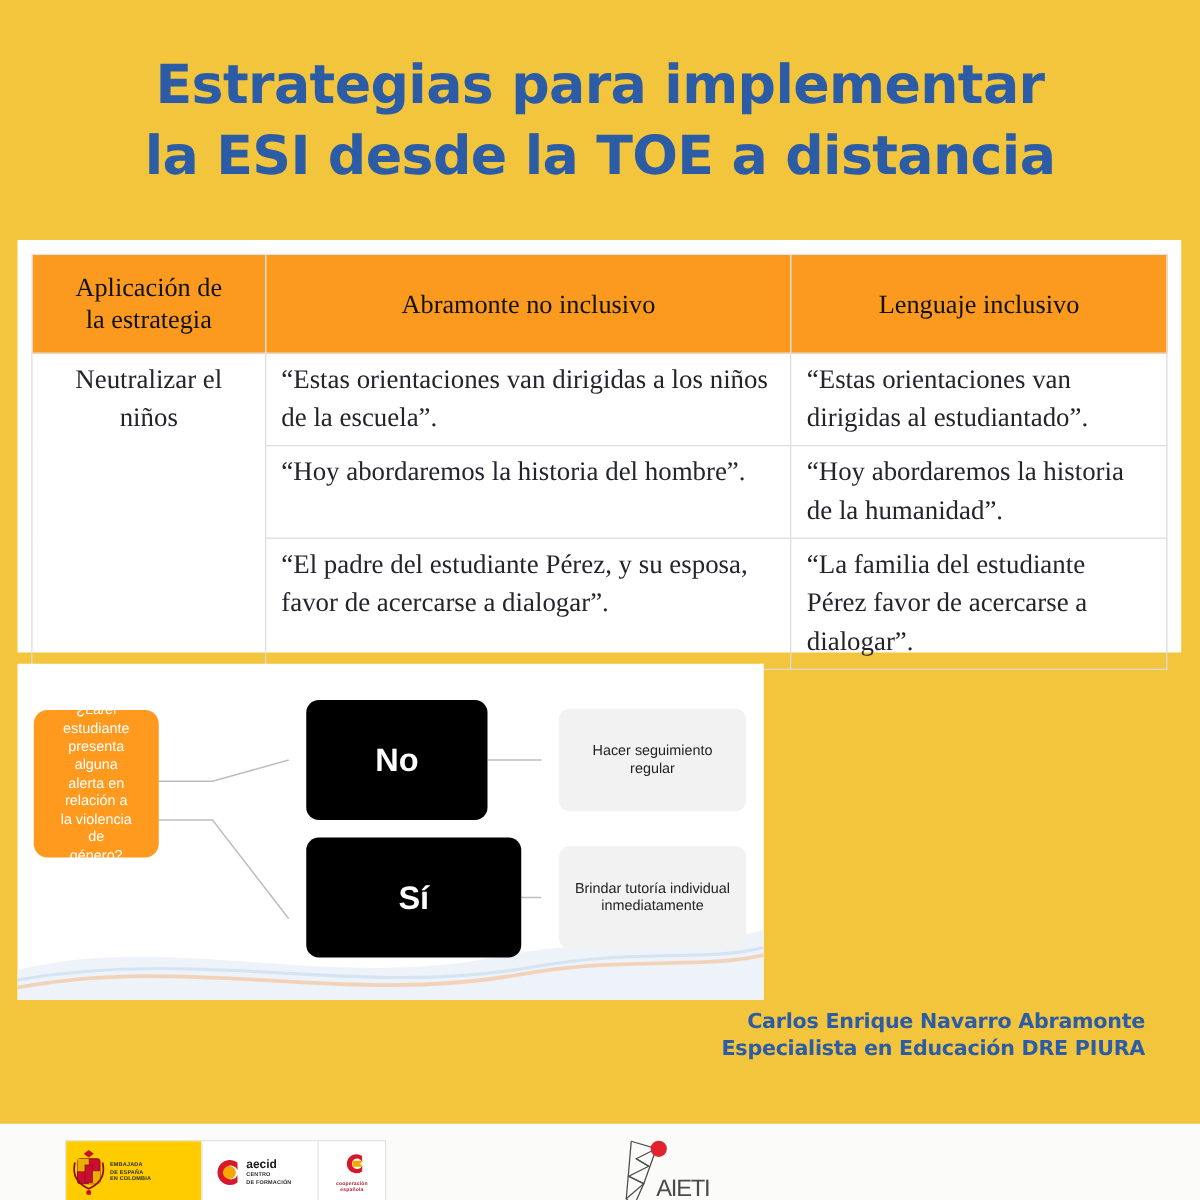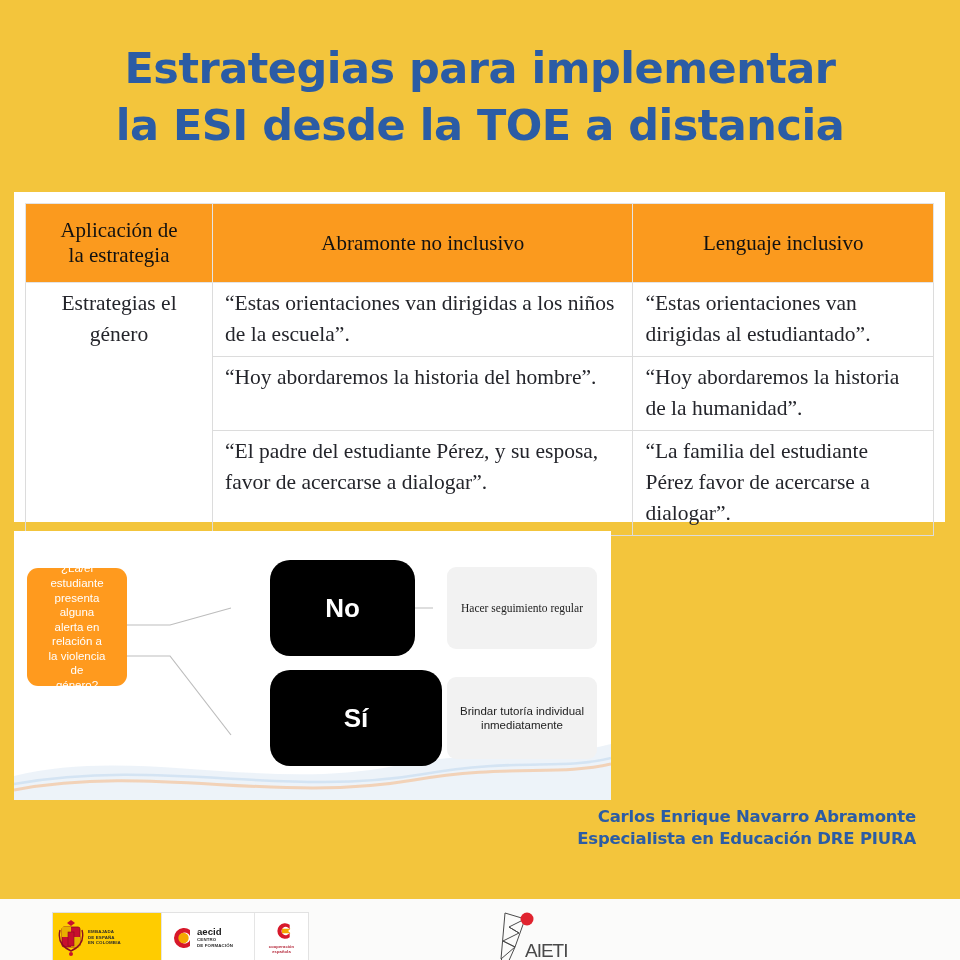--- a/index.html
+++ b/index.html
@@ -84,33 +84,32 @@
     box-sizing:border-box;
   }
   #question-node{
     left:27px;top:568px;width:100px;height:118px;
     background:#FF9A1E;border-radius:11px;
     color:#ffffff;font-size:11.5px;line-height:14.6px;
     padding:4px 21px;
     z-index:3;
   }
   .decision-node{
-    background:#000000;border-radius:20px;
+    background:#000000;border-radius:10px;
     color:#ffffff;font-weight:bold;font-size:26px;
     z-index:3;
-    margin-left:25px;
   }
   #node-no{left:245px;top:560px;width:145px;height:96px;}
   #node-si{left:245px;top:670px;width:172px;height:96px;}
   .outcome-node{
     background:#F2F2F2;border-radius:9px;
     color:#222;font-size:11.5px;line-height:14.5px;
     padding:4px 8px;z-index:3;
   }
-  #node-seg{left:447px;top:567px;width:150px;height:82px;font-family:Liberation Serif, serif;}
+  #node-seg{left:447px;top:567px;width:150px;height:82px;}
   #node-tut{left:447px;top:677px;width:150px;height:82px;}
   #connector-svg{position:absolute;left:0;top:531px;width:611px;height:269px;z-index:2;}
 
   
   #credits{
     position:absolute;right:44px;top:806px;
     text-align:right;
     color:#2B5CA5;
     font-family:"DejaVu Sans",sans-serif;
     font-weight:bold;font-size:16.5px;line-height:22px;
@@ -187,21 +186,21 @@
         <th>
           <div>Aplicación de</div>
           <div>la estrategia</div>
         </th>
         <th>Abramonte no inclusivo</th>
         <th>Lenguaje inclusivo</th>
       </tr>
     </thead>
     <tbody>
       <tr>
-        <td class="cat-cell" rowspan="3">Estrategias el género</td>
+        <td class="cat-cell" rowspan="3">Neutralizar el niños</td>
         <td>“Estas orientaciones van dirigidas a los niños de la escuela”.</td>
         <td>“Estas orientaciones van dirigidas al estudiantado”.</td>
       </tr>
       <tr>
         <td>“Hoy abordaremos la historia del hombre”.</td>
         <td>“Hoy abordaremos la historia de la humanidad”.</td>
       </tr>
       <tr>
         <td>“El padre del estudiante Pérez, y su esposa, favor de acercarse a dialogar”.</td>
         <td>“La familia del estudiante Pérez favor de acercarse a dialogar”.</td>

